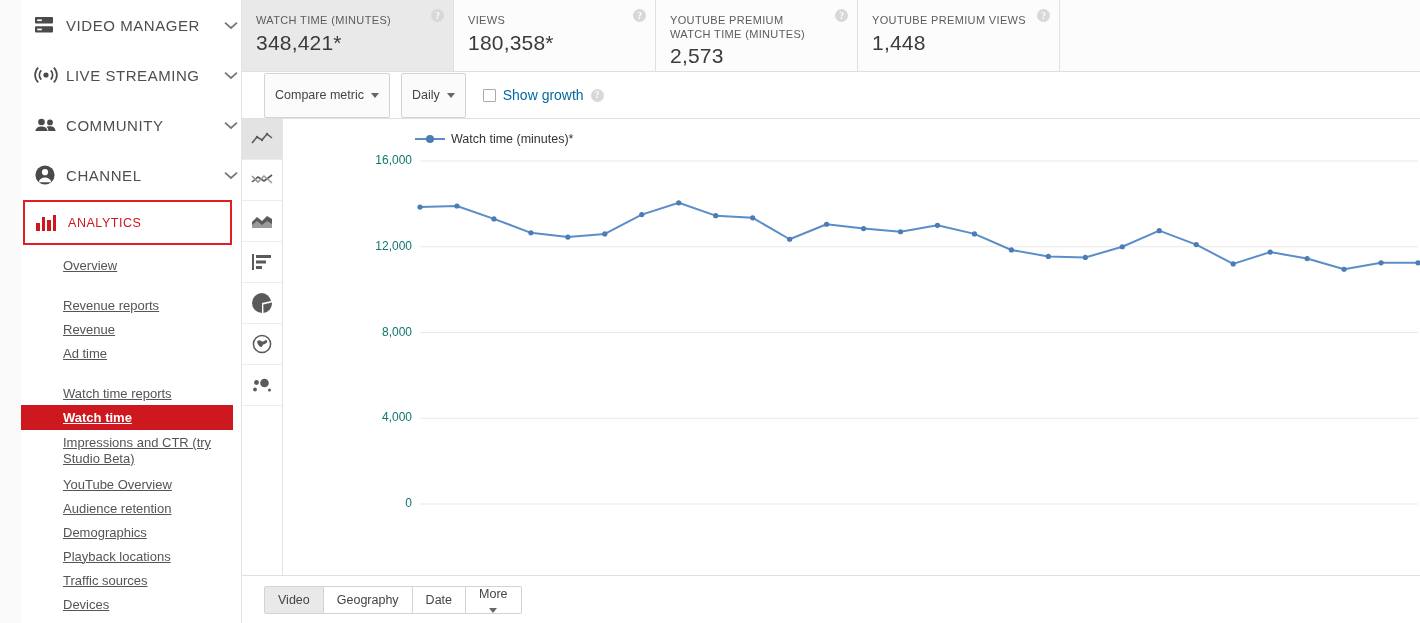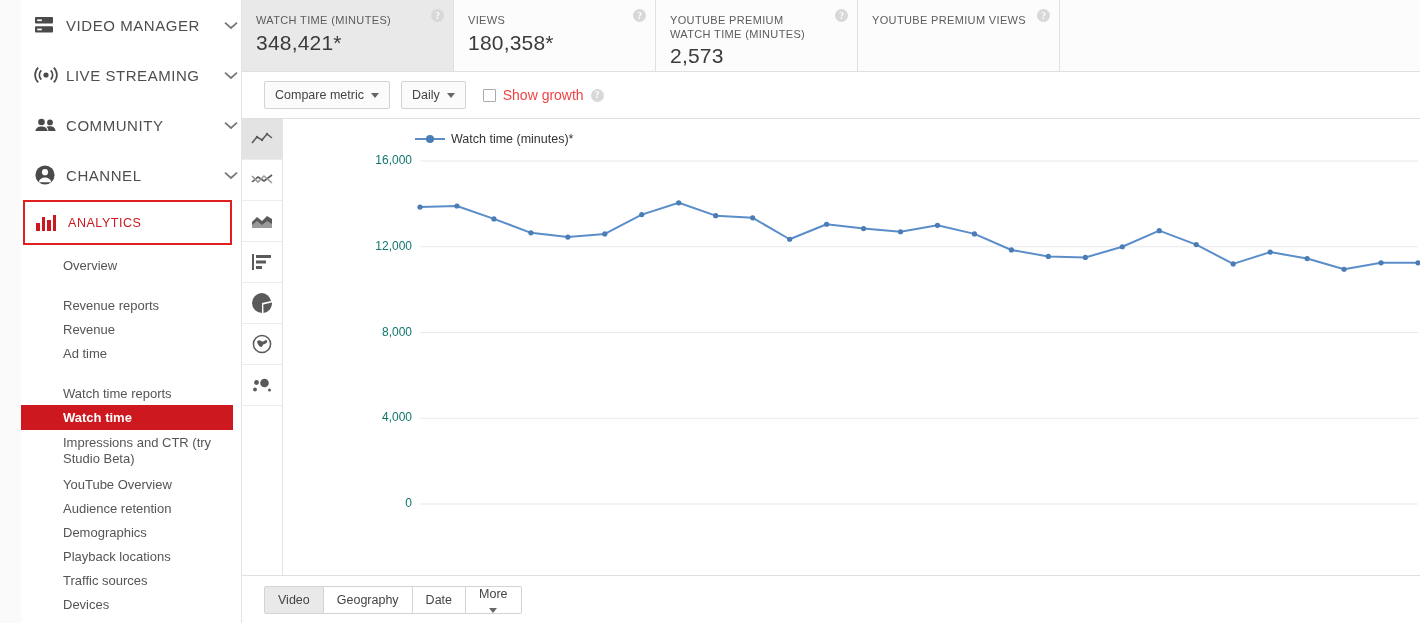--- a/index.html
+++ b/index.html
@@ -40,21 +40,21 @@
   .sb-analytics {
     margin: 0 10px 0 2px; height: 45px;
     border: 2px solid #e02020;
     display: flex; align-items: center; padding-left: 11px; cursor: pointer;
   }
   .sb-analytics .glabel { color: #cc181e; letter-spacing:.55px; font-size:12.5px; text-transform:uppercase; }
 
   .sb-item {
     height: 24px; display: flex; align-items: center;
     padding-left: 42px; font-size: 13px; color: #555;
-    cursor: pointer; white-space: nowrap;
+    cursor: pointer; white-space: nowrap; text-decoration: underline;
   }
   .sb-item.tall { height: 42px; line-height:16px; align-items:center; white-space: normal; padding-right:14px; }
   .sb-item.active {
     background: #cc181e; color: #fff; font-weight: bold;
     margin-left: 0; padding-left: 42px; height: 25px;
     width: 212px;
   }
   .sb-spacer { height: 16px; }
 
   
@@ -90,28 +90,28 @@
     font-family: "Liberation Serif", serif; font-weight: bold; cursor: pointer;
   }
 
   
   .toolbar {
     height: 47px; display: flex; align-items: center;
     padding-left: 22px; gap: 11px;
     border-bottom: 1px solid #e0e0e0; background:#fff;
   }
   .btn {
-    height: 28px; border: 1px solid #d3d3d3; border-radius: 2px;
+    height: 45px; border: 1px solid #d3d3d3; border-radius: 2px;
     background: #fbfbfb; font-size: 12.5px; color: #444;
     padding: 0 10px; display: flex; align-items: center; gap: 7px; cursor: pointer;
   }
   .caret { width:0;height:0;border-left:4px solid transparent;border-right:4px solid transparent;border-top:5px solid #666; }
   .chk-wrap { display: flex; align-items: center; gap: 7px; margin-left: 6px; }
   .chkbox { width: 13px; height: 13px; border: 1px solid #aaa; background: #fff; border-radius:1px; cursor:pointer; }
-  .chk-label { font-size: 14px; color: #ef4444; cursor: pointer; }
+  .chk-label { font-size: 14px; color: #0369a1; cursor: pointer; }
 
   
   .chartzone { display: flex; height: 456px; background: #fff; }
   .iconrail {
     width: 41px; flex: 0 0 41px;
     border-right: 1px solid #e4e4e4; background: #fff;
   }
   .railbtn {
     height: 41px; border-bottom: 1px solid #ececec;
     display: flex; align-items: center; justify-content: center; cursor: pointer;
@@ -291,20 +291,21 @@
         <div class="cval">180,358*</div>
         <div class="help">?</div>
       </div>
       <div class="card c2">
         <div class="ctitle">YOUTUBE PREMIUM WATCH TIME (MINUTES)</div>
         <div class="cval">2,573</div>
         <div class="help">?</div>
       </div>
       <div class="card c3">
         <div class="ctitle">YOUTUBE PREMIUM VIEWS</div>
+        <div class="cval">1,448</div>
         <div class="help">?</div>
       </div>
       <div class="card cflex"></div>
     </div>
 
     <div class="toolbar">
       <div class="btn">
         <span>Compare metric</span>
         <span class="caret"></span>
       </div>

